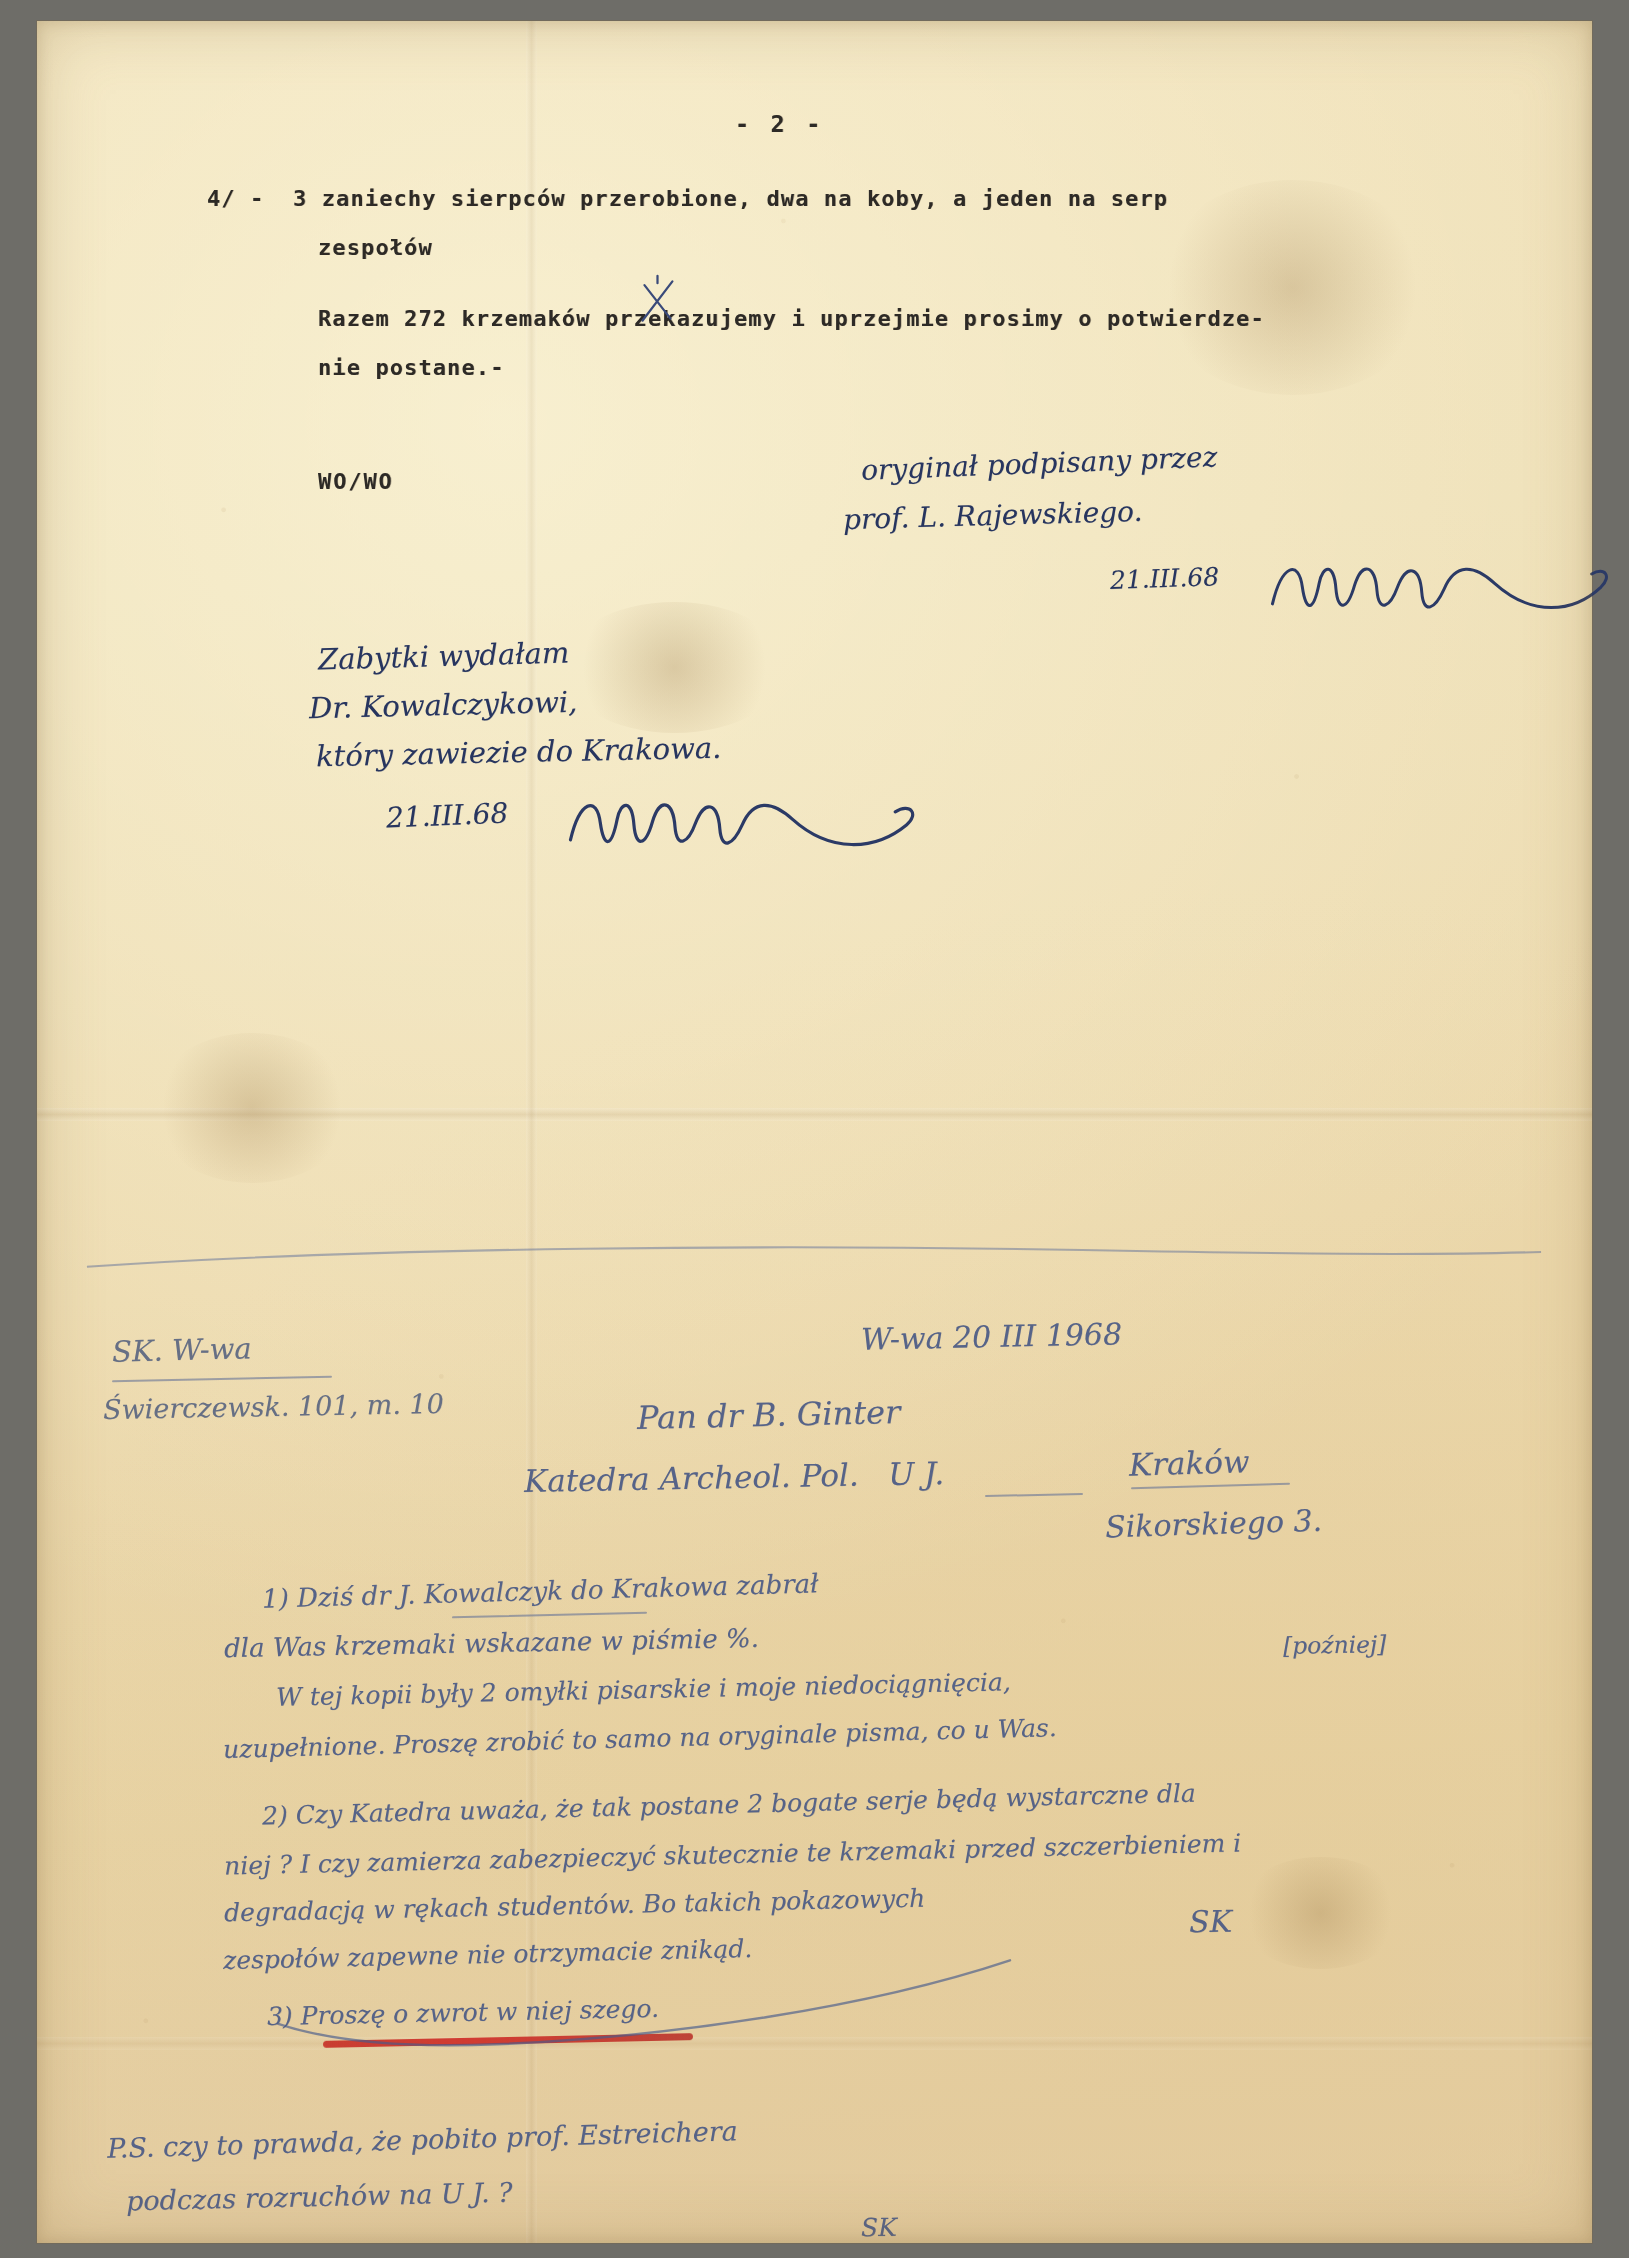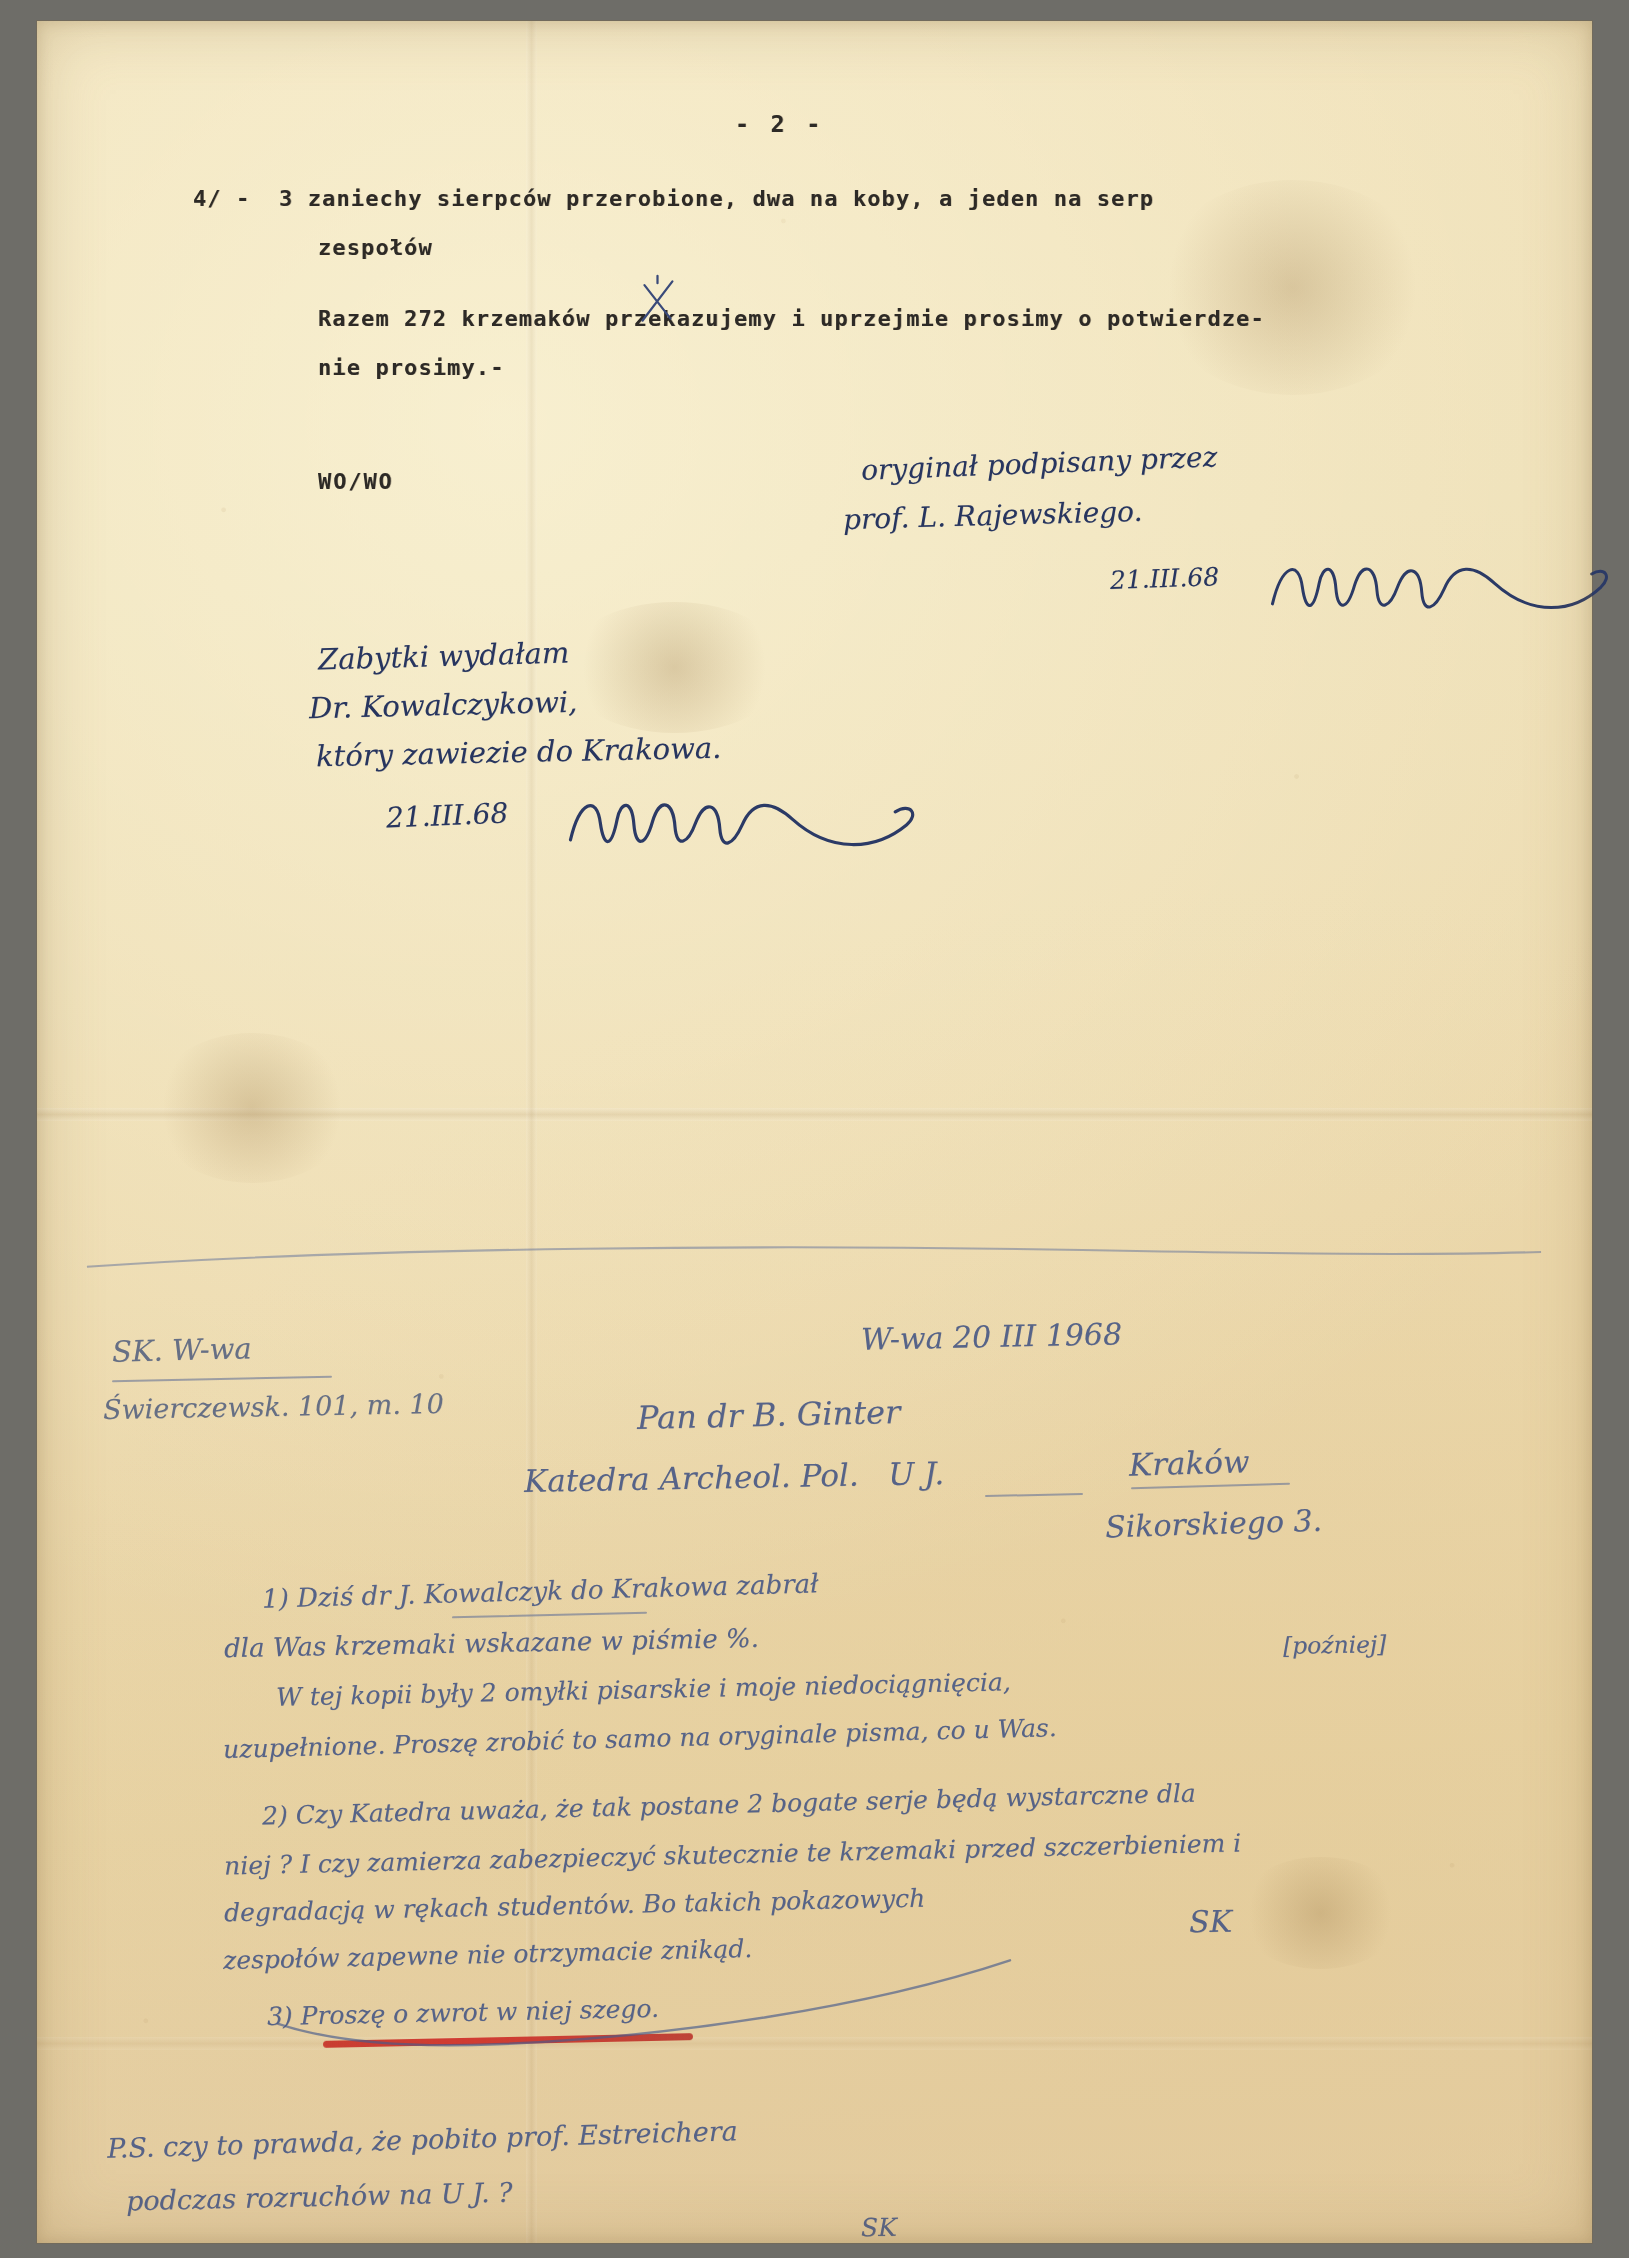--- a/index.html
+++ b/index.html
@@ -81,21 +81,21 @@
     white-space: pre;
     text-shadow: 0.6px 0.4px 0 rgba(60,50,40,0.35);
   }
   #page-num {
     font-size: 23.4px;
     letter-spacing: 3.7px;
     left: 698px;
     top: 89px;
   }
   .tw-line { font-size: 22px; }
-  #tw-l1 { left: 156px; top: 165px; }
+  #tw-l1 { left: 170px; top: 165px; }
   #tw-l2 { left: 281px; top: 214px; }
   #tw-l3 { left: 281px; top: 285px; }
   #tw-l4 { left: 281px; top: 334px; }
   #tw-wowo { left: 281px; top: 448px; letter-spacing: 1.9px; }
   .strike-pen {
     position: absolute;
     left: 600px; top: 251px;
     width: 41px; height: 56px;
     pointer-events: none;
   }
@@ -188,21 +188,21 @@
     <div class="stain" style="left:525px; top:581px; width:225px; height:131px;"></div>
     <div class="stain" style="left:1115px; top:159px; width:281px; height:215px;"></div>
     <div class="stain" style="left:1199px; top:1836px; width:169px; height:112px;"></div>
     <div class="stain" style="left:112px; top:1012px; width:206px; height:150px;"></div>
 
     <div class="tw" id="page-num">- 2 -</div>
 
     <div class="tw tw-line" id="tw-l1">4/ -  3 zaniechy sierpców przerobione, dwa na koby, a jeden na serp</div>
     <div class="tw tw-line" id="tw-l2">zespołów</div>
     <div class="tw tw-line" id="tw-l3">Razem 272 krzemaków przekazujemy i uprzejmie prosimy o potwierdze-</div>
-    <div class="tw tw-line" id="tw-l4">nie prosimy.-</div>
+    <div class="tw tw-line" id="tw-l4">nie postane.-</div>
     <div class="tw tw-line" id="tw-wowo">WO/WO</div>
 
     <svg class="strike-pen" viewBox="0 0 44 60">
       <path d="M6 52 L38 10 M8 14 L36 50 M22 4 L22 12" stroke="#3a4a7a" stroke-width="2.4" fill="none" stroke-linecap="round"></path>
     </svg>
 
     <div class="hw ink-dark" id="hw-orig1">oryginał podpisany przez</div>
     <div class="hw ink-dark" id="hw-orig2">prof. L. Rajewskiego.</div>
     <div class="hw ink-dark" id="hw-date1">21.III.68</div>
 

